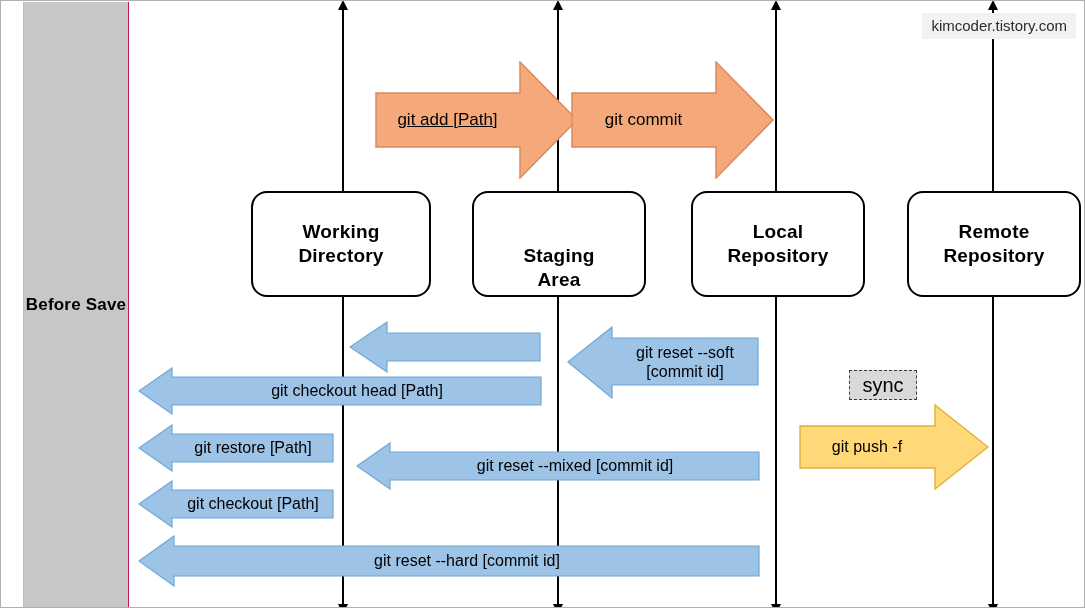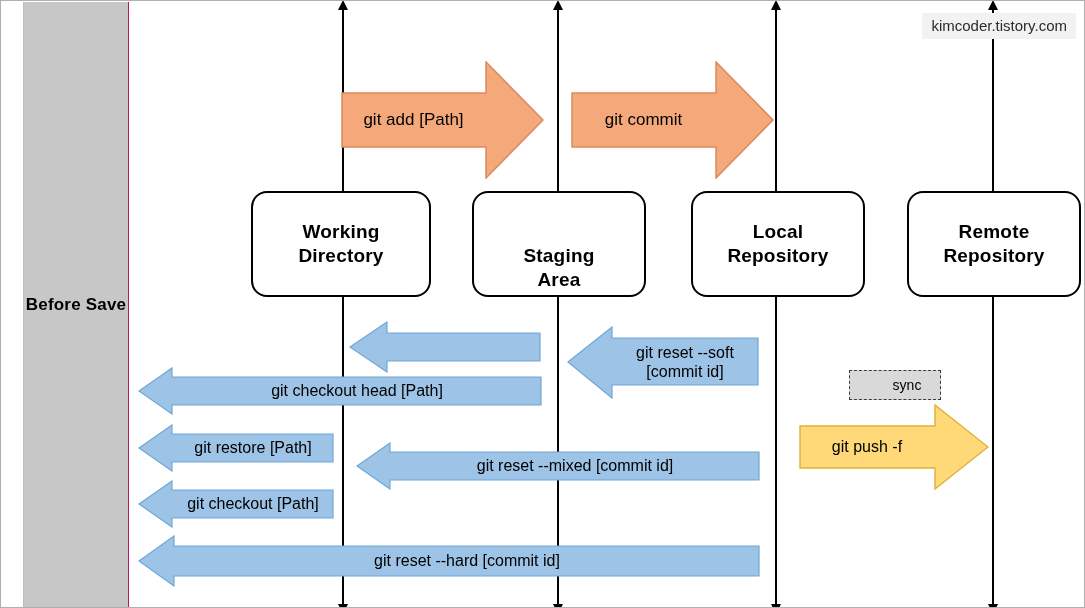--- a/index.html
+++ b/index.html
@@ -70,21 +70,21 @@
   }
 
   .a-orange .arrow-label{font-size:17px;}
 
   
   .sync-box{
     position:absolute;
     background:#d9d9d9;
     border:1px dashed #3a3a3a;
     display:flex;align-items:center;justify-content:center;
-    font-size:14px;color:#000;padding-left:24px;
+    font-size:20px;color:#000;
   }
 
   
   .watermark{
     position:absolute;
     background:#f2f2f2;
     color:#2b2b2b;
     font-size:15px;
     padding:4px 9px 5px 9px;
     white-space:nowrap;
@@ -111,21 +111,21 @@
   </div>
   <div class="lifeline" style="left:774px;">
     <span class="cap-top"></span>
     <span class="cap-bot"></span>
   </div>
   <div class="lifeline" style="left:991px;">
     <span class="cap-top"></span>
     <span class="cap-bot"></span>
   </div>
 
-  <div class="arrow a-orange" style="left:340px;top:60px;width:203px;height:118px;">
+  <div class="arrow a-orange" style="left:374px;top:60px;width:203px;height:118px;text-decoration:underline;">
     <svg class="arrow-shape" viewBox="0 0 203 118" preserveAspectRatio="none">
       <polygon points="1,32 145,32 145,1 202,59 145,117 145,86 1,86" fill="#F5A97A" stroke="#D98A5F" stroke-width="1.5"></polygon>
     </svg>
     <div class="arrow-label" style="padding-right:58px;">git add [Path]</div>
   </div>
 
   <div class="arrow a-orange" style="left:570px;top:60px;width:203px;height:118px;">
     <svg class="arrow-shape" viewBox="0 0 203 118" preserveAspectRatio="none">
       <polygon points="1,32 145,32 145,1 202,59 145,117 145,86 1,86" fill="#F5A97A" stroke="#D98A5F" stroke-width="1.5"></polygon>
     </svg>

